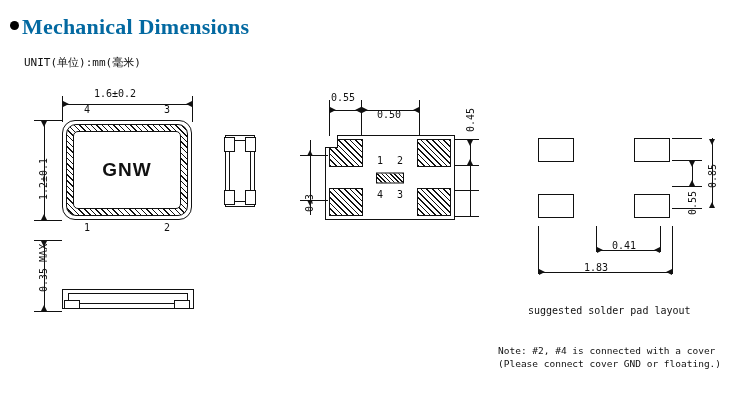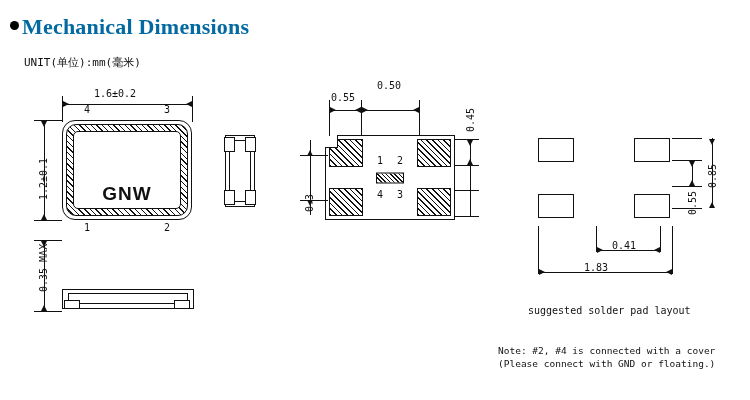--- a/index.html
+++ b/index.html
@@ -69,21 +69,21 @@
   }
   .pkg-inner{
     position:absolute;left:11px;top:11px;right:11px;bottom:11px;
     border:1px solid #111;border-radius:5px;background:#fff;
   }
   .pkg-mark{
     position:absolute;left:0;right:0;top:50%;
     transform:translateY(-50%);
     text-align:center;
     font-family:"Liberation Sans", sans-serif;
-    font-size:19px;font-weight:bold;letter-spacing:1px;color:#111;margin-top:24px;
+    font-size:19px;font-weight:bold;letter-spacing:1px;color:#111;
   }
   .pin{
     position:absolute;
     font-family:"DejaVu Sans Mono", monospace;font-size:10px;color:#111;
   }
 
   
   #view-side{position:absolute;left:225px;top:135px;width:30px;height:72px;}
   .side-body{position:absolute;inset:0;border:1.2px solid #111;background:#fff;}
   .side-in{position:absolute;left:4px;top:5px;right:4px;bottom:5px;border:1px solid #111;}
@@ -201,21 +201,21 @@
   <div class="ln vln" style="left:329px;top:100px;height:36px;"></div>
   <div class="ln vln" style="left:361px;top:100px;height:36px;"></div>
   <div class="ln vln" style="left:419px;top:100px;height:36px;"></div>
   <div class="ln hln" style="left:329px;top:110px;width:32px;"></div>
   <div class="ln hln" style="left:361px;top:110px;width:58px;"></div>
   <div class="arw r" style="left:330px;top:107px;"></div>
   <div class="arw l" style="left:355px;top:107px;"></div>
   <div class="arw r" style="left:362px;top:107px;"></div>
   <div class="arw l" style="left:413px;top:107px;"></div>
   <div class="lbl" style="left:331px;top:92px;">0.55</div>
-  <div class="lbl" style="left:377px;top:80px;">0.50</div>
+  <div class="lbl" style="left:377px;top:109px;">0.50</div>
 
   <div class="ln hln" style="left:455px;top:139px;width:24px;"></div>
   <div class="ln hln" style="left:455px;top:165px;width:24px;"></div>
   <div class="ln hln" style="left:455px;top:190px;width:24px;"></div>
   <div class="ln hln" style="left:455px;top:216px;width:24px;"></div>
   <div class="ln vln" style="left:470px;top:139px;height:26px;"></div>
   <div class="ln vln" style="left:470px;top:165px;height:51px;"></div>
   <div class="arw d" style="left:467px;top:140px;"></div>
   <div class="arw u" style="left:467px;top:159px;"></div>
   <div class="lbl v" style="left:465px;top:132px;transform:rotate(-90deg) translateX(-0px);">0.45</div>
@@ -258,15 +258,15 @@
   <div class="lbl" style="left:612px;top:240px;">0.41</div>
 
   <div class="ln hln" style="left:538px;top:272px;width:134px;"></div>
   <div class="arw r" style="left:539px;top:269px;"></div>
   <div class="arw l" style="left:666px;top:269px;"></div>
   <div class="lbl" style="left:584px;top:262px;">1.83</div>
 
   <div class="pad-note">suggested solder pad layout</div>
 
   <div class="note-block">Note: #2, #4 is connected with a cover</div>
-  <div class="note-block" style="top:358px;">(Please connect with GND or floating.)</div>
+  <div class="note-block" style="top:358px;">(Please connect cover GND or floating.)</div>
 
 </div>
 
 </body></html>

